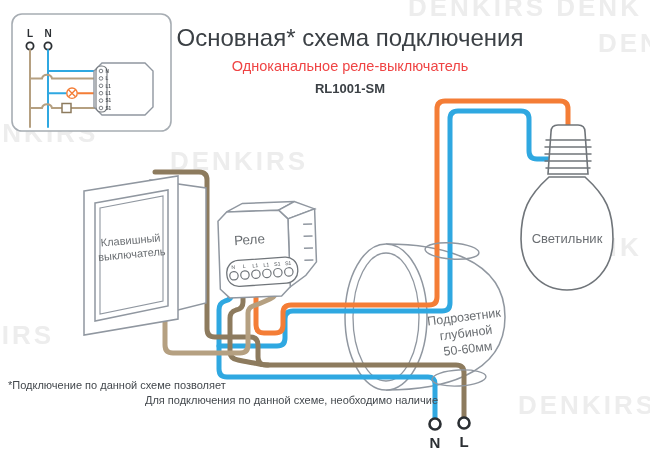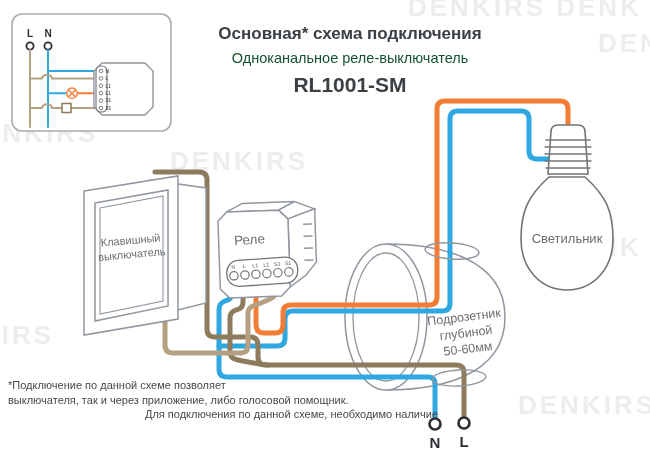--- a/index.html
+++ b/index.html
@@ -3,23 +3,23 @@
 <meta charset="utf-8">
 <style>
   html,body{margin:0;padding:0;background:#fff;}
   #stage{position:relative;width:650px;height:457px;overflow:hidden;background:#fff;
          font-family:"Liberation Sans",sans-serif;}
   .wm{position:absolute;color:#ededed;font-weight:bold;font-size:26px;letter-spacing:3px;
       white-space:nowrap;user-select:none;z-index:0;}
   svg{position:absolute;left:0;top:0;z-index:2;}
   svg text{font-family:"Liberation Sans",sans-serif;}
   .title-block{position:absolute;left:168px;top:24px;width:364px;text-align:center;z-index:3;}
-  .t1{font-size:17px;font-weight:bold;color:#3b4045;}
-  .t2{font-size:14.5px;color:#14532d;margin-top:6px;}
-  .t3{font-size:21px;font-weight:bold;color:#3b4045;margin-top:7px;}
+  .t1{font-size:24px;font-weight:normal;color:#3b4045;}
+  .t2{font-size:14.5px;color:#ef4444;margin-top:6px;}
+  .t3{font-size:13px;font-weight:bold;color:#3b4045;margin-top:7px;}
   .footnote{position:absolute;left:8px;top:378px;width:430px;z-index:3;
             font-size:11px;line-height:14.7px;color:#43484d;}
   .footnote .b{font-weight:normal;text-align:right;}
   .lbl-grey{fill:#6a6e72;}
   .lbl-dark{fill:#2b2f33;font-weight:bold;}
   .comp{fill:#ffffff;stroke:#9097a0;stroke-width:1.5;}
   .comp2{fill:#ffffff;stroke:#70757a;stroke-width:1.6;}
   .wire{fill:none;stroke-width:5;stroke-linecap:round;}
   .iwire{fill:none;stroke-width:2;stroke-linecap:round;}
 </style>
@@ -172,17 +172,16 @@
         <text x="105.5" y="87.6">L1</text>
         <text x="105.5" y="95">L1</text>
         <text x="105.5" y="102.4">S1</text>
         <text x="105.5" y="109.8">S1</text>
       </g>
     </g>
   </svg>
 
   <div class="footnote">
     <div>*Подключение по данной схеме позволяет</div>
-    <div>выключателя, так и через приложение, либо голосовой помощник.</div>
     <div class="b">Для подключения по данной схеме, необходимо наличие</div>
   </div>
 
 </div>
 
 </body></html>

